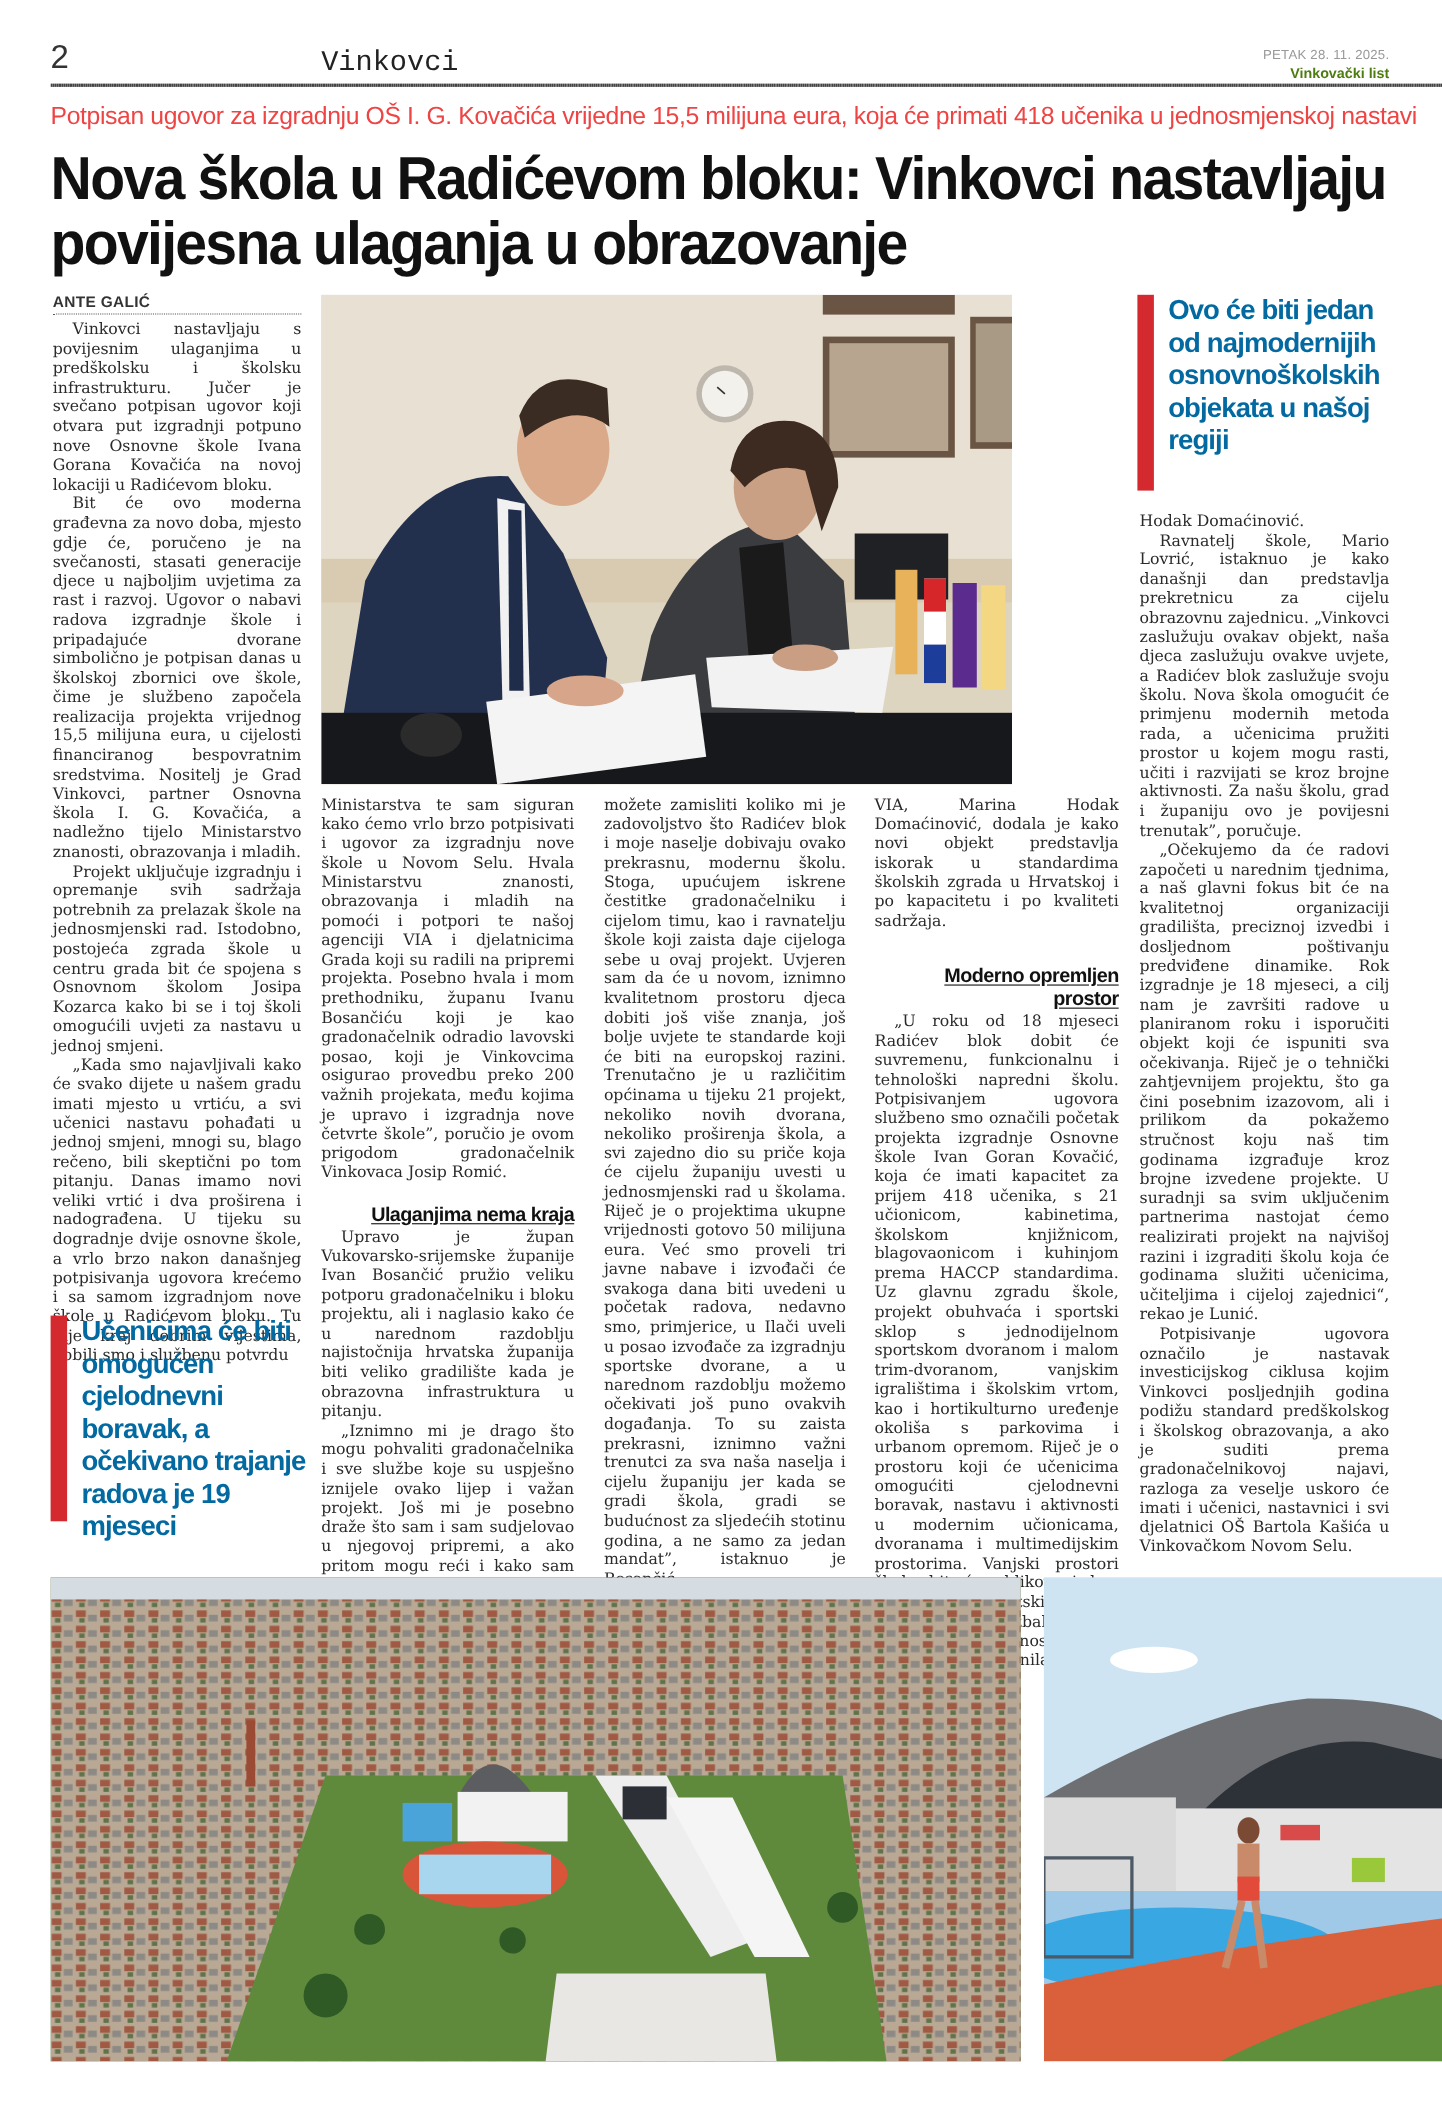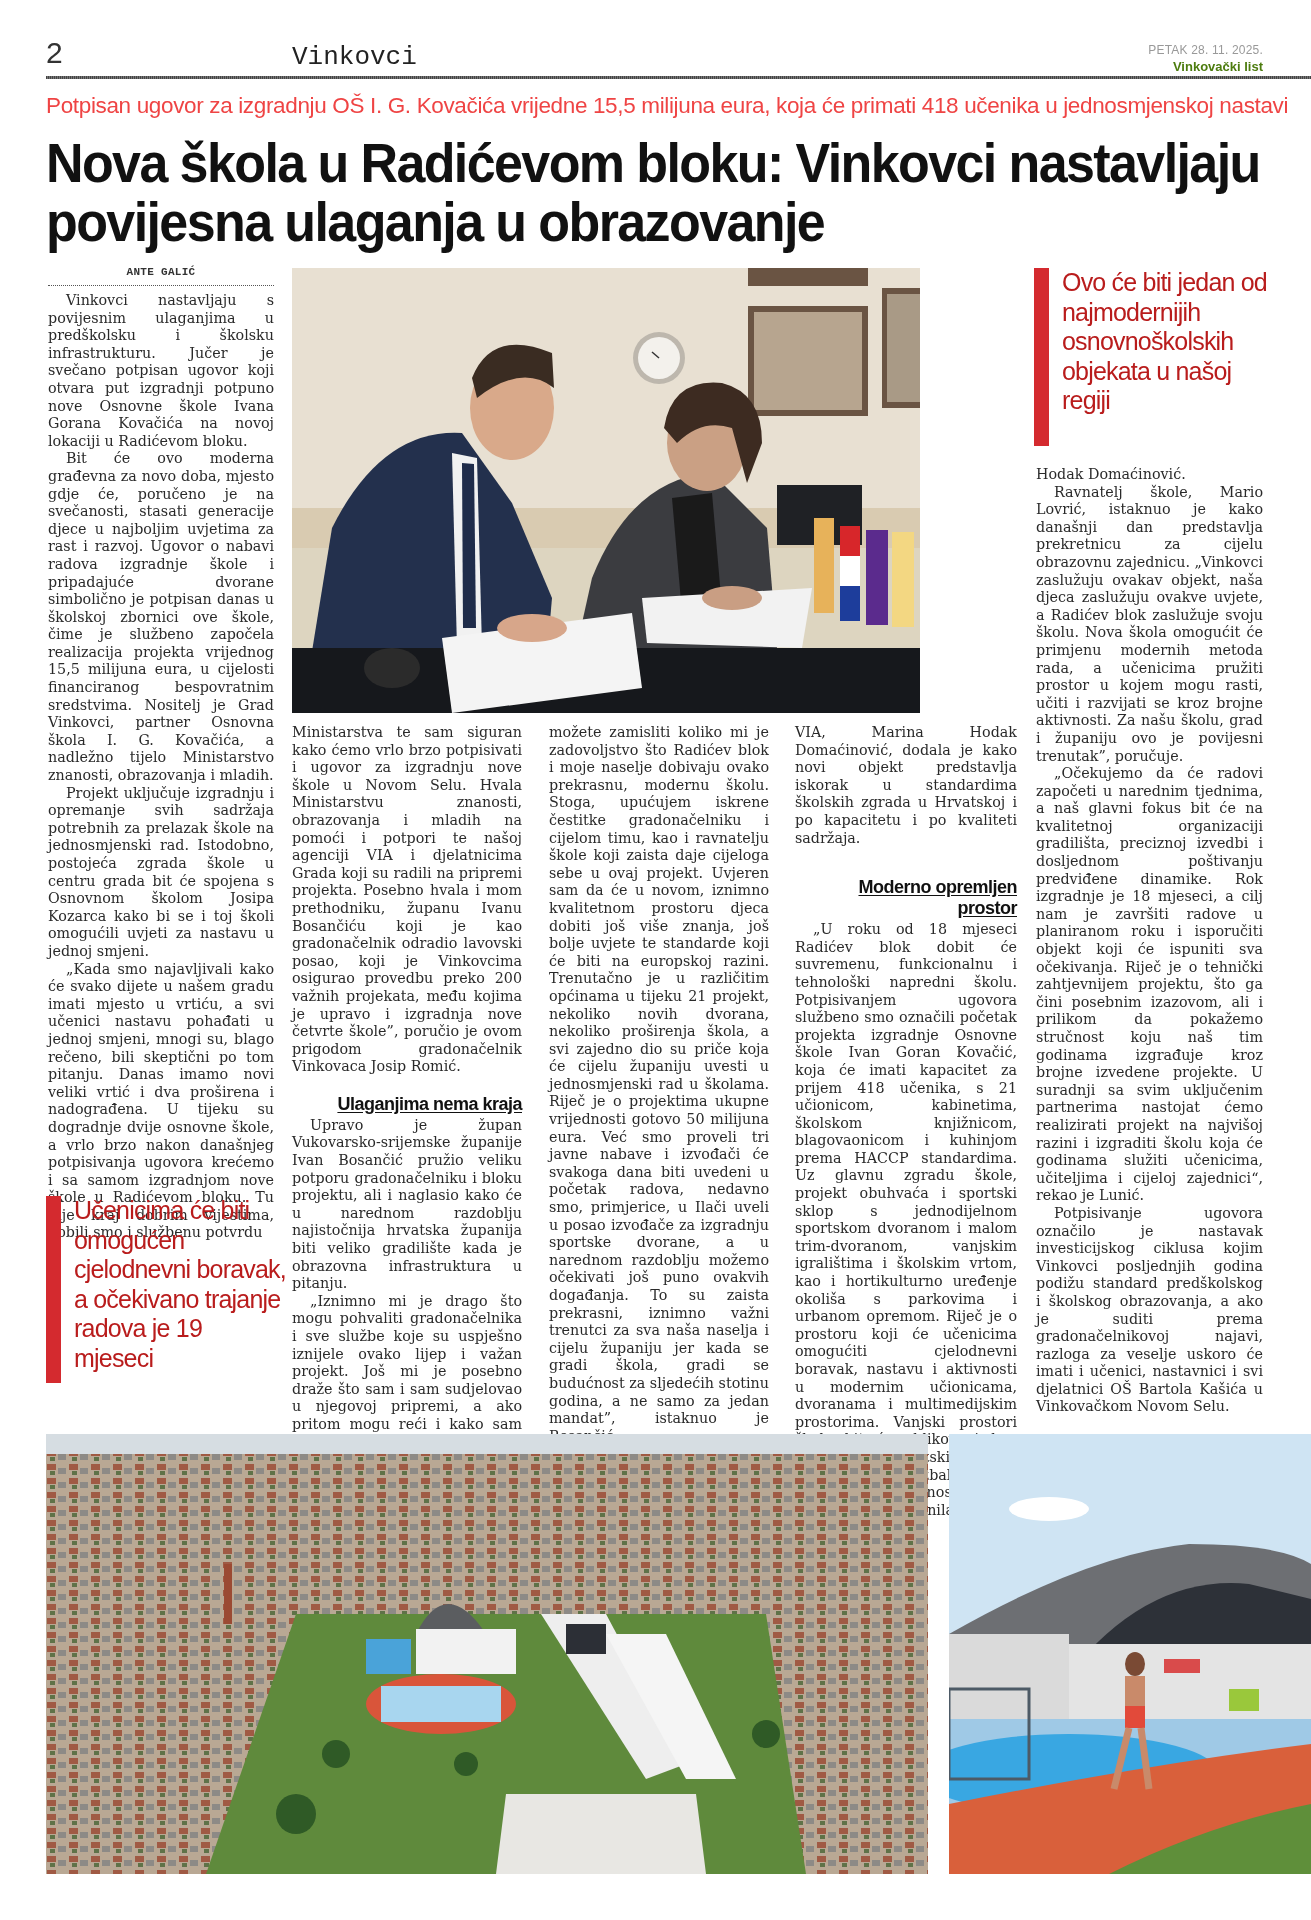--- a/index.html
+++ b/index.html
@@ -10,29 +10,29 @@
   .section { left:292px; top:44px; font-family:Liberation Mono, monospace; font-size:26px; color:#222; line-height:1; }
   .date { right:48px; top:44px; font-family:"Liberation Sans", sans-serif; font-size:12px; color:#999; text-align:right; line-height:1; letter-spacing:0.2px; }
   .paper { right:48px; top:60px; font-family:"Liberation Sans", sans-serif; font-size:13px; font-weight:bold; color:#4d7c0f; text-align:right; line-height:1;margin-left:24px; }
   .rule { left:46px; top:76px; width:1265px; height:3px; background:repeating-linear-gradient(90deg,#444 0 1px,#777 1px 2px); }
   .kicker { left:46px; top:92px; width:1218px; font-family:Liberation Sans, sans-serif; font-size:22.5px; color:#ef4444; line-height:1.2; white-space:nowrap; letter-spacing:-0.35px; }
   .headline { left:46px; top:133px; width:1230px; font-family:"Liberation Sans", sans-serif; font-weight:bold; font-size:52px; line-height:56px; color:#111; letter-spacing:-1.6px; transform:scaleY(1.06); transform-origin:top left; }
   
   .col { font-size:14.3px; line-height:17.6px; text-align:justify; hyphens:manual; color:#2a2a2a; }
   .col p { margin:0; text-indent:18px; }
   .col p.noindent { text-indent:0; }
-  .byline { left:48px; top:266px; width:226px; text-align:center; font-family:Liberation Mono, monospace; font-weight:bold; font-size:11px; color:#333; letter-spacing:0.3px; }
+  .byline { left:48px; top:266px; width:226px; text-align:left; font-family:Liberation Sans, sans-serif; font-weight:bold; font-size:14px; color:#333; letter-spacing:0.3px; }
   .byline-rule { left:48px; top:285px; width:226px; border-top:1.5px dotted #555; }
   .col1 { left:48px; top:292px; width:226px; }
   .col2 { left:292px; top:724px; width:230px; }
   .col3 { left:549px; top:724px; width:220px; }
   .col4 { left:795px; top:724px; width:222px; }
   .col5 { left:1036px; top:466px; width:227px; }
   .subhead { font-family:"Liberation Sans", sans-serif; font-weight:bold; font-size:18px; line-height:21px; text-align:right; text-decoration:underline; text-underline-offset:2px; color:#111; margin:18px 0 2px; letter-spacing:-0.5px; }
-  .pull { font-family:"Liberation Sans", sans-serif; font-weight:normal; color:#b91c1c; letter-spacing:-0.8px; }
+  .pull { font-family:"Liberation Sans", sans-serif; font-weight:bold; color:#0369a1; letter-spacing:-0.8px; }
   .pull .bar { position:absolute; left:0; top:0; bottom:0; width:15px; background:#d42a2f; }
   .pull .txt { margin-left:28px; }
   .pull1 { left:46px; top:1196px; width:240px; height:187px; font-size:25px; line-height:29.5px; }
   .pull2 { left:1034px; top:268px; width:240px; height:178px; font-size:25px; line-height:29.5px; }
   
   .photo { overflow:hidden; }
   .photo-main { left:292px; top:268px; width:628px; height:445px; background:#e9e2d4; }
   .photo-aerial { left:46px; top:1434px; width:882px; height:440px; background:#8a9a7a; }
   .photo-hall { left:949px; top:1434px; width:362px; height:440px; background:#cde3f2; }
 </style>

